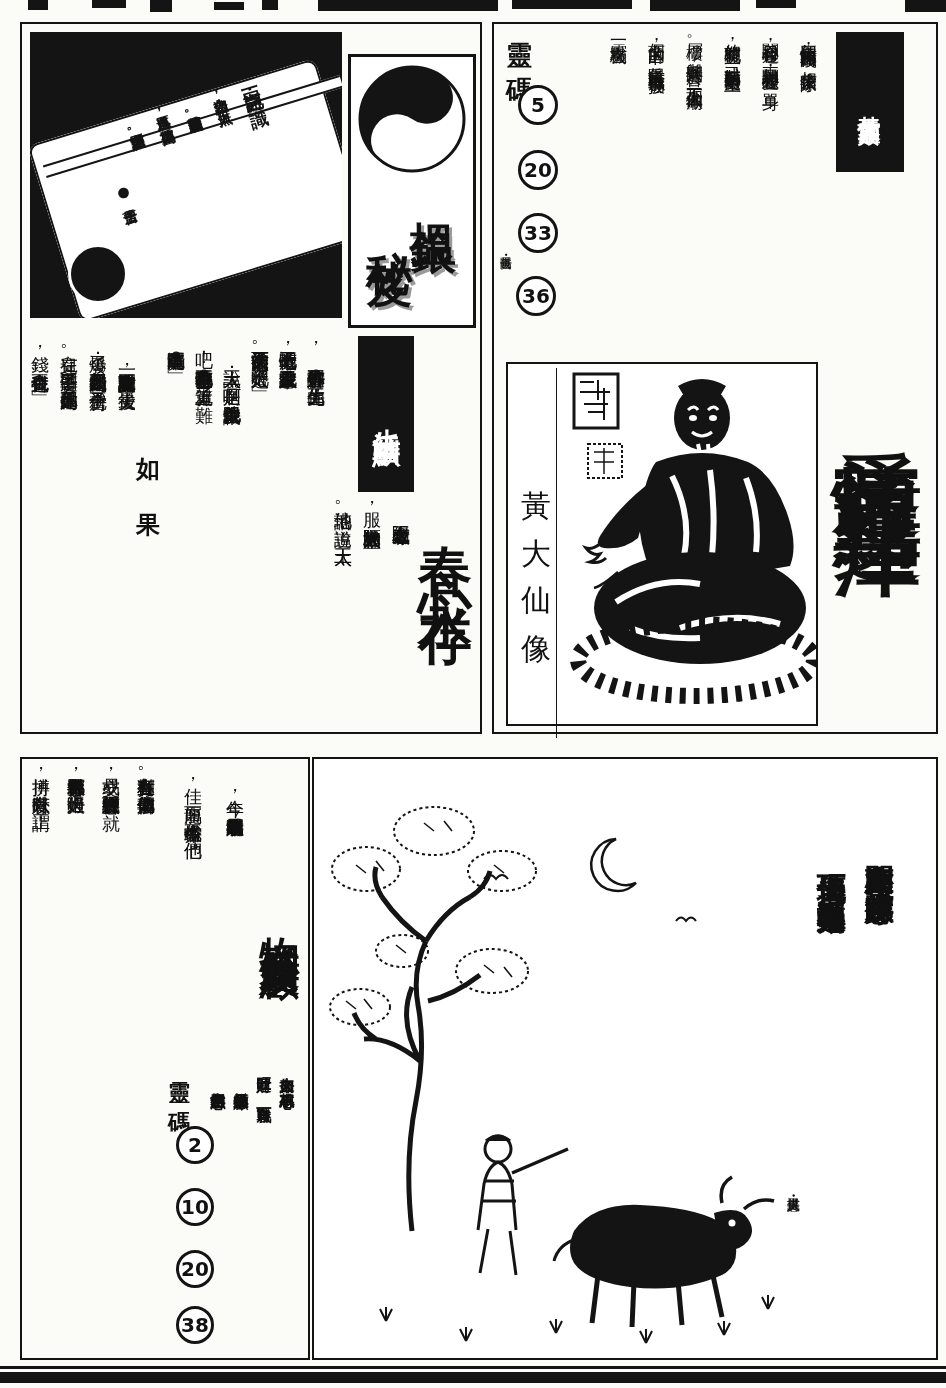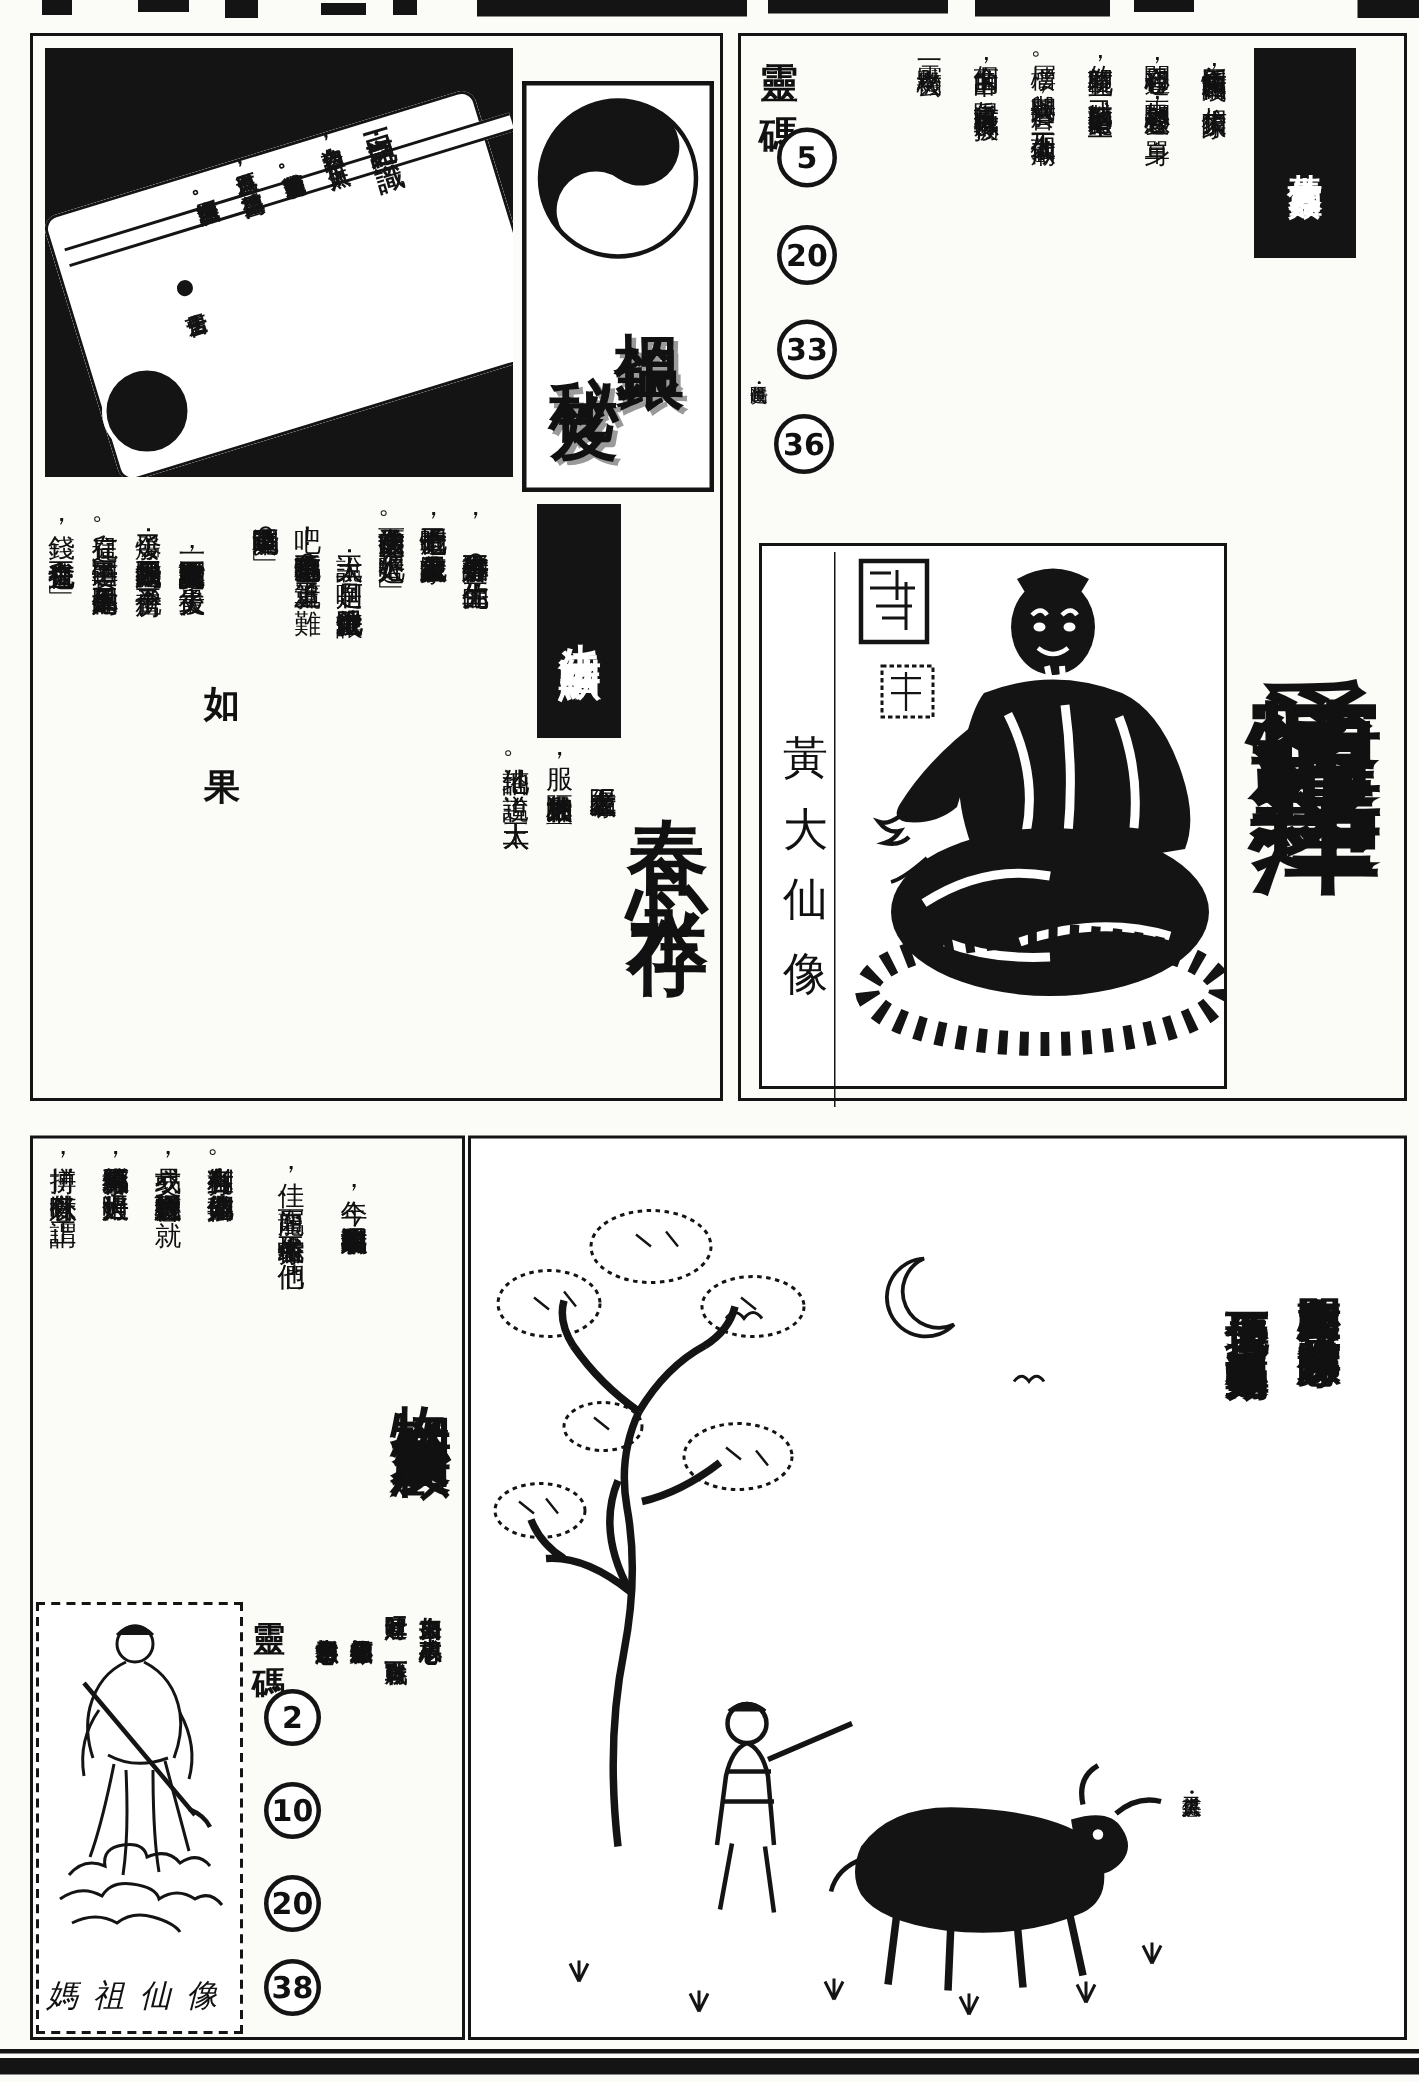--- a/index.html
+++ b/index.html
@@ -178,40 +178,20 @@
   </div>
 
   <div class="abs" style="left:168px;top:1078px;width:56px;font-size:22px;font-weight:bold;">
     <span style="letter-spacing:10px;">靈碼</span>
   </div>
   <div class="abs num" style="left:176px;top:1126px;width:38px;height:38px;">2</div>
   <div class="abs num" style="left:176px;top:1188px;width:38px;height:38px;">10</div>
   <div class="abs num" style="left:176px;top:1250px;width:38px;height:38px;">20</div>
   <div class="abs num" style="left:176px;top:1306px;width:38px;height:38px;">38</div>
 
-  <div class="abs" style="left:24px;top:1068px;width:138px;height:288px;border:2px dashed #141414;box-sizing:border-box;background:#fff;">
-    <svg width="134" height="230" viewBox="0 0 134 230" style="display:block;">
-      <g stroke="#141414" fill="none" stroke-width="2">
-        <circle cx="64" cy="26" r="12"></circle>
-        <path d="M52 20q12-12 24 0" fill="#141414"></path>
-        <path d="M58 38q-18 8-24 30q-4 16 2 34"></path>
-        <path d="M70 38q20 10 24 34q2 14-4 30"></path>
-        <path d="M40 70q-14 20-10 44M94 72q12 22 6 44"></path>
-        <path d="M46 100q18 10 40 2"></path>
-        <path d="M50 106q-8 40-16 62M84 104q10 38 16 60"></path>
-        <path d="M58 110q2 44-2 70M76 110q0 44 4 68"></path>
-        <path d="M30 52L104 140" stroke-width="3"></path>
-        <path d="M100 136q10 4 14 12" stroke-width="3"></path>
-        <path d="M20 180q10-12 24-6q-2-12 12-14q14-2 16 8q14-6 22 4q12-8 20 2"></path>
-        <path d="M14 196q14-10 28-2q6-10 20-8q16 2 18 10q12-8 24 0q10-6 18 4"></path>
-        <path d="M22 212q16-8 30 0q10-8 24-4q14 4 18 10"></path>
-      </g>
-    </svg>
-    <div style="position:absolute;left:0;bottom:10px;width:100%;text-align:center;font-size:21px;font-style:italic;letter-spacing:10px;font-family:'DejaVu Serif',serif;">媽祖仙像</div>
-  </div>
 
   <div class="abs box" style="left:312px;top:757px;width:626px;height:603px;background:#fff;"></div>
 
   <svg class="abs" style="left:316px;top:761px;" width="482" height="595" viewBox="0 0 482 595">
 
     <path d="M300 78 a26 26 0 1 0 20 44 a22 22 0 1 1 -20 -44 z" fill="none" stroke="#141414" stroke-width="2.5"></path>
 
     <path d="M168 118q6-8 12 0q6-8 12 0M360 160q5-7 10 0q5-7 10 0" fill="none" stroke="#141414" stroke-width="2"></path>
 
     <g fill="none" stroke="#141414" stroke-width="5">

